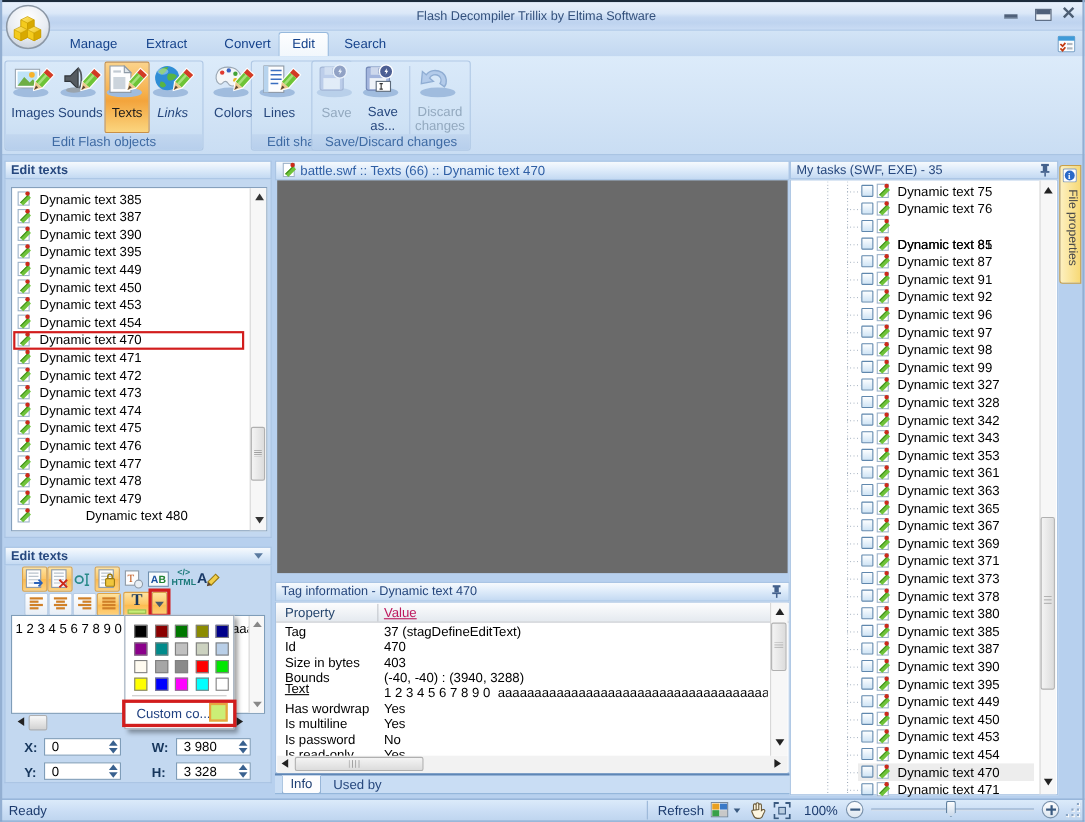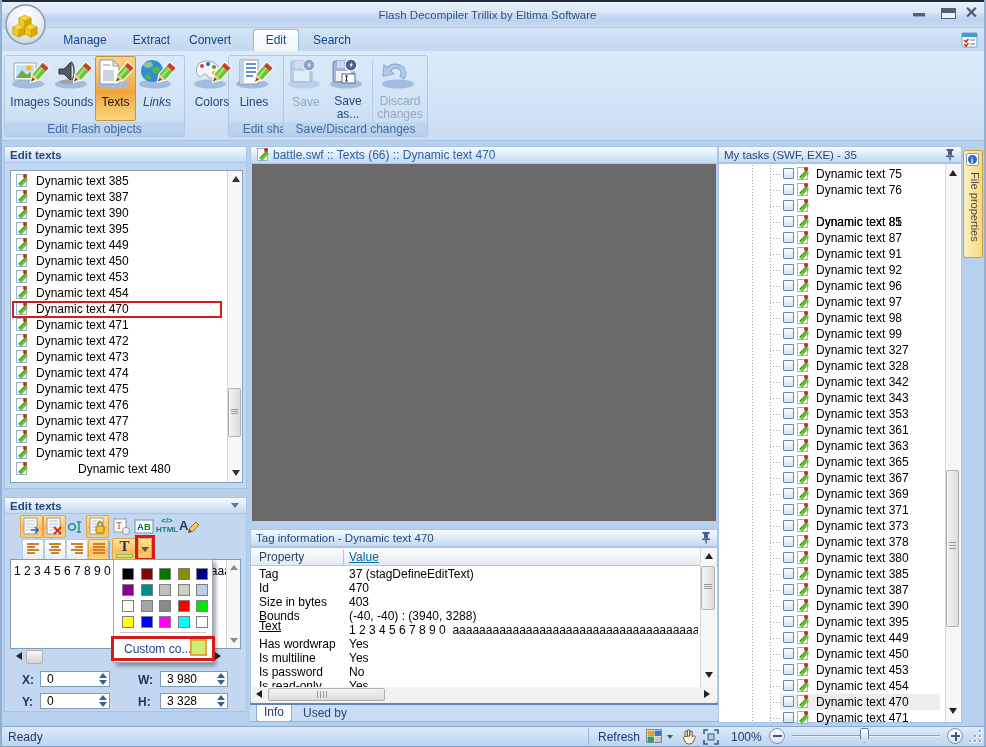--- a/index.html
+++ b/index.html
@@ -73,21 +73,21 @@
   <path d="M20 23 L26 26 L26 33 L20 30 Z" fill="#f4cb1d"></path>
   <path d="M26 26 L32 23 L32 30 L26 33 Z" fill="#d8a900"></path>
  </g>
 </svg>
 <div class="abs" style="left:0;top:0;width:2px;height:747px;background:#93afd2;z-index:40;"></div>
 <div class="abs" style="left:984px;top:0;width:2px;height:747px;background:#93afd2;z-index:40;"></div>
 <div class="abs" style="left:0;top:746px;width:986px;height:1px;background:#7d9fc7;z-index:40;"></div>
 <div class="abs" style="left:0;top:28px;width:986px;height:23px;background:linear-gradient(#d3e4f6,#c3d8f1);"></div>
 <div class="abs" style="left:57px;top:29px;width:56px;height:22px;color:#15428b;text-align:center;line-height:22px;">Manage</div>
 <div class="abs" style="left:124px;top:29px;width:55px;height:22px;color:#15428b;text-align:center;line-height:22px;">Extract</div>
-<div class="abs" style="left:189px;top:29px;width:57px;height:22px;color:#15428b;text-align:left;line-height:22px;">Convert</div>
+<div class="abs" style="left:189px;top:29px;width:57px;height:22px;color:#15428b;text-align:right;line-height:22px;">Convert</div>
 <div class="abs" style="left:253px;top:29px;width:46px;height:22px;background:linear-gradient(#fdfeff,#f2f7fc);border:1px solid #97b9dd;border-bottom:none;border-radius:3px 3px 0 0;color:#15428b;text-align:center;line-height:21px;">Edit</div>
 <div class="abs" style="left:306px;top:29px;width:52px;height:22px;color:#15428b;text-align:center;line-height:22px;">Search</div>
 <svg class="abs" style="left:961px;top:32px;" width="17" height="17" viewBox="0 0 17 17">
  <rect x="1" y="1" width="15" height="14" rx="1" fill="#fbfdfe" stroke="#7da4c8"></rect>
  <rect x="1" y="1" width="15" height="4" fill="#3f9bd8"></rect>
  <path d="M3 8 l2 2 l2.5-3" stroke="#c33a10" stroke-width="1.6" fill="none"></path>
  <rect x="9" y="7" width="5" height="2" fill="#b0b8c0"></rect>
  <path d="M3 12 l2 2 l2.5-3" stroke="#c33a10" stroke-width="1.6" fill="none"></path>
  <rect x="9" y="11" width="5" height="2" fill="#b0b8c0"></rect>
 </svg>
@@ -405,21 +405,21 @@
 <g fill="#44618c">
       <rect x="2.5" y="1" width="7" height="2"></rect>
       <rect x="4" y="2.5" width="4" height="5"></rect>
       <rect x="2" y="7.5" width="8" height="1.6"></rect>
       <rect x="5.4" y="9" width="1.4" height="3.5"></rect>
     </g>
   </svg>
 <div class="abs" style="left:250px;top:547px;width:468px;height:156px;background:#fff;border:1px solid #a9c4e3;"></div>
 <div class="abs" style="left:251px;top:548px;width:466px;height:18px;background:linear-gradient(#fdfdfe,#eef1f5 60%,#e4e9ef);border-bottom:1px solid #c2c6cc;"></div>
 <div class="abs" style="left:259px;top:550px;color:#26466e;font-size:12px;">Property</div>
-<div class="abs" style="left:349px;top:550px;color:#0369a1;font-size:12px;text-decoration:underline;">Value</div>
+<div class="abs" style="left:349px;top:550px;color:#be185d;font-size:12px;text-decoration:underline;">Value</div>
 <div class="sep-v" style="left:343px;top:549px;height:16px;background:#c2c6cc;"></div>
 <div class="row-t" style="left:259px;top:567px;line-height:14px;">Tag</div>
 <div class="row-t" style="left:349px;top:567px;line-height:14px;width:349px;overflow:hidden;">37 (stagDefineEditText)</div>
 <div class="row-t" style="left:259px;top:581px;line-height:14px;">Id</div>
 <div class="row-t" style="left:349px;top:581px;line-height:14px;width:349px;overflow:hidden;">470</div>
 <div class="row-t" style="left:259px;top:595px;line-height:14px;">Size in bytes</div>
 <div class="row-t" style="left:349px;top:595px;line-height:14px;width:349px;overflow:hidden;">403</div>
 <div class="row-t" style="left:259px;top:609px;line-height:14px;">Bounds</div>
 <div class="row-t" style="left:349px;top:609px;line-height:14px;width:349px;overflow:hidden;">(-40, -40) : (3940, 3288)</div>
 <div class="row-t" style="left:259px;top:619px;line-height:14px;text-decoration:underline;">Text</div>

